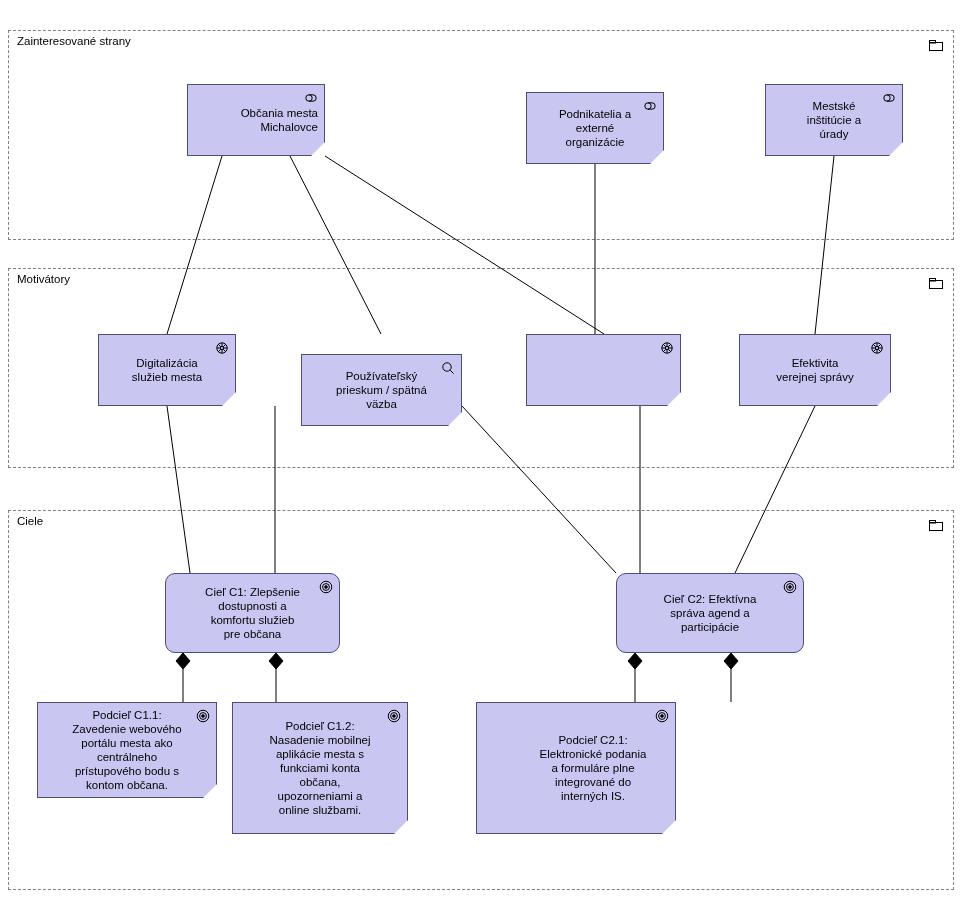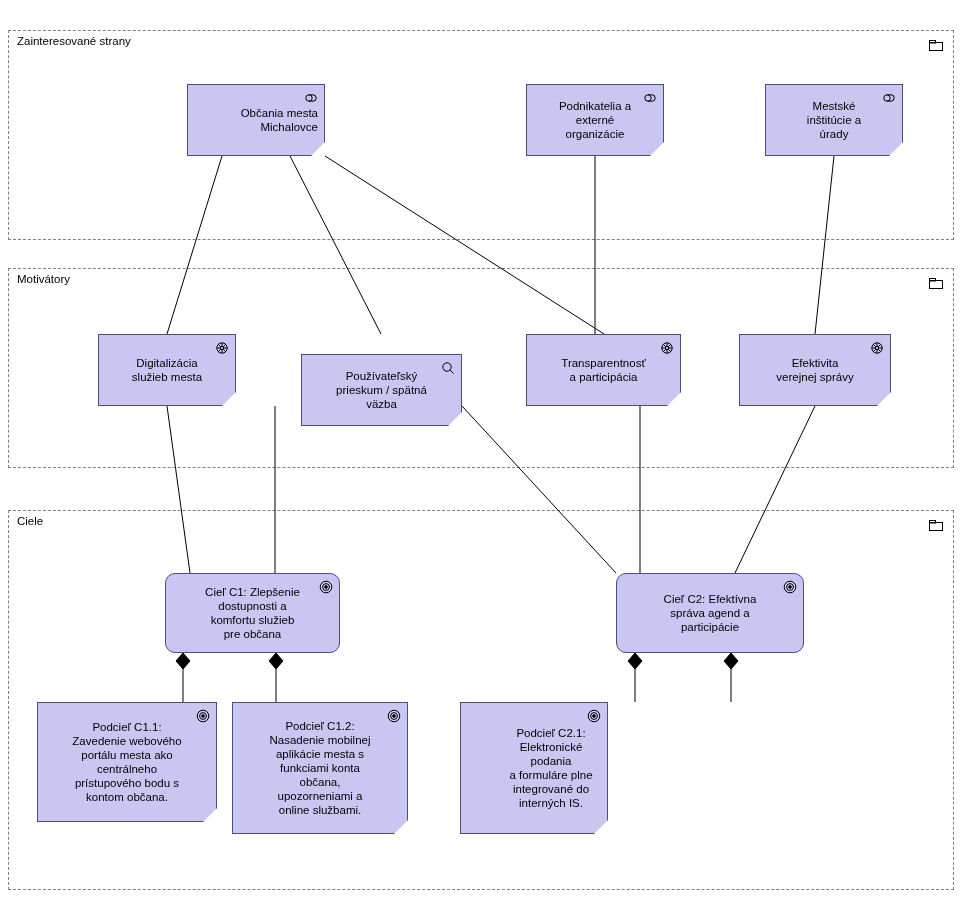--- a/index.html
+++ b/index.html
@@ -156,21 +156,21 @@
 
   <div class="node cut" style="left:187px;top:84px;width:138px;height:72px;text-align:right;">
     <span class="label">Občania mesta
 Michalovce</span>
     <svg class="node-icon" viewBox="0 0 14 14">
       <circle cx="5" cy="7" r="3.2" fill="none" stroke="#000"></circle>
       <path d="M5 3.8 h4 a3.2 3.2 0 0 1 0 6.4 h-4" fill="none" stroke="#000"></path>
     </svg>
   </div>
 
-  <div class="node cut" style="left:526px;top:84px;width:138px;height:72px;">
+  <div class="node cut" style="left:526px;top:92px;width:138px;height:72px;">
     <span class="label">Podnikatelia a
 externé
 organizácie</span>
     <svg class="node-icon" viewBox="0 0 14 14">
       <circle cx="5" cy="7" r="3.2" fill="none" stroke="#000"></circle>
       <path d="M5 3.8 h4 a3.2 3.2 0 0 1 0 6.4 h-4" fill="none" stroke="#000"></path>
     </svg>
   </div>
 
   <div class="node cut" style="left:765px;top:84px;width:138px;height:72px;">
@@ -204,22 +204,20 @@
     <span class="label">Používateľský
 prieskum / spätná
 väzba</span>
     <svg class="node-icon" viewBox="0 0 14 14">
       <circle cx="6" cy="6" r="4.2" fill="none" stroke="#000"></circle>
       <line x1="9.2" y1="9.2" x2="12.6" y2="12.6" stroke="#000"></line>
     </svg>
   </div>
 
   <div class="node cut" style="left:526px;top:334px;width:155px;height:72px;">
-    <span class="label">Transparentnosť
-a participácia</span>
     <svg class="node-icon" viewBox="0 0 14 14">
       <circle cx="7" cy="7" r="5.2" fill="none" stroke="#000"></circle>
       <circle cx="7" cy="7" r="1.6" fill="none" stroke="#000"></circle>
       <line x1="7" y1="1.8" x2="7" y2="5.4" stroke="#000"></line>
       <line x1="7" y1="8.6" x2="7" y2="12.2" stroke="#000"></line>
       <line x1="1.8" y1="7" x2="5.4" y2="7" stroke="#000"></line>
       <line x1="8.6" y1="7" x2="12.2" y2="7" stroke="#000"></line>
       <line x1="3.3" y1="3.3" x2="5.8" y2="5.8" stroke="#000"></line>
       <line x1="8.2" y1="8.2" x2="10.7" y2="10.7" stroke="#000"></line>
       <line x1="10.7" y1="3.3" x2="8.2" y2="5.8" stroke="#000"></line>
@@ -260,21 +258,21 @@
     <span class="label">Cieľ C2: Efektívna
 správa agend a
 participácie</span>
     <svg class="node-icon" viewBox="0 0 14 14">
       <circle cx="7" cy="7" r="5.8" fill="none" stroke="#000"></circle>
       <circle cx="7" cy="7" r="3.4" fill="none" stroke="#000"></circle>
       <circle cx="7" cy="7" r="1.3" fill="#000" stroke="#000"></circle>
     </svg>
   </div>
 
-  <div class="node cut" style="left:37px;top:702px;width:180px;height:120px;justify-content:center;">
+  <div class="node cut" style="left:37px;top:702px;width:180px;height:96px;justify-content:center;">
     <span class="label">Podcieľ C1.1:
 Zavedenie webového
 portálu mesta ako
 centrálneho
 prístupového bodu s
 kontom občana.</span>
     <svg class="node-icon" viewBox="0 0 14 14">
       <circle cx="7" cy="7" r="5.8" fill="none" stroke="#000"></circle>
       <circle cx="7" cy="7" r="3.4" fill="none" stroke="#000"></circle>
       <circle cx="7" cy="7" r="1.3" fill="#000" stroke="#000"></circle>
@@ -289,21 +287,21 @@
 občana,
 upozorneniami a
 online službami.</span>
     <svg class="node-icon" viewBox="0 0 14 14">
       <circle cx="7" cy="7" r="5.8" fill="none" stroke="#000"></circle>
       <circle cx="7" cy="7" r="3.4" fill="none" stroke="#000"></circle>
       <circle cx="7" cy="7" r="1.3" fill="#000" stroke="#000"></circle>
     </svg>
   </div>
 
-  <div class="node cut" style="left:460px;top:702px;width:148px;height:132px;padding-left:40px;">
+  <div class="node cut" style="left:476px;top:702px;width:200px;height:132px;padding-left:40px;">
     <span class="label">Podcieľ C2.1:
 Elektronické podania
 a formuláre plne
 integrované do
 interných IS.</span>
     <svg class="node-icon" viewBox="0 0 14 14">
       <circle cx="7" cy="7" r="5.8" fill="none" stroke="#000"></circle>
       <circle cx="7" cy="7" r="3.4" fill="none" stroke="#000"></circle>
       <circle cx="7" cy="7" r="1.3" fill="#000" stroke="#000"></circle>
     </svg>

